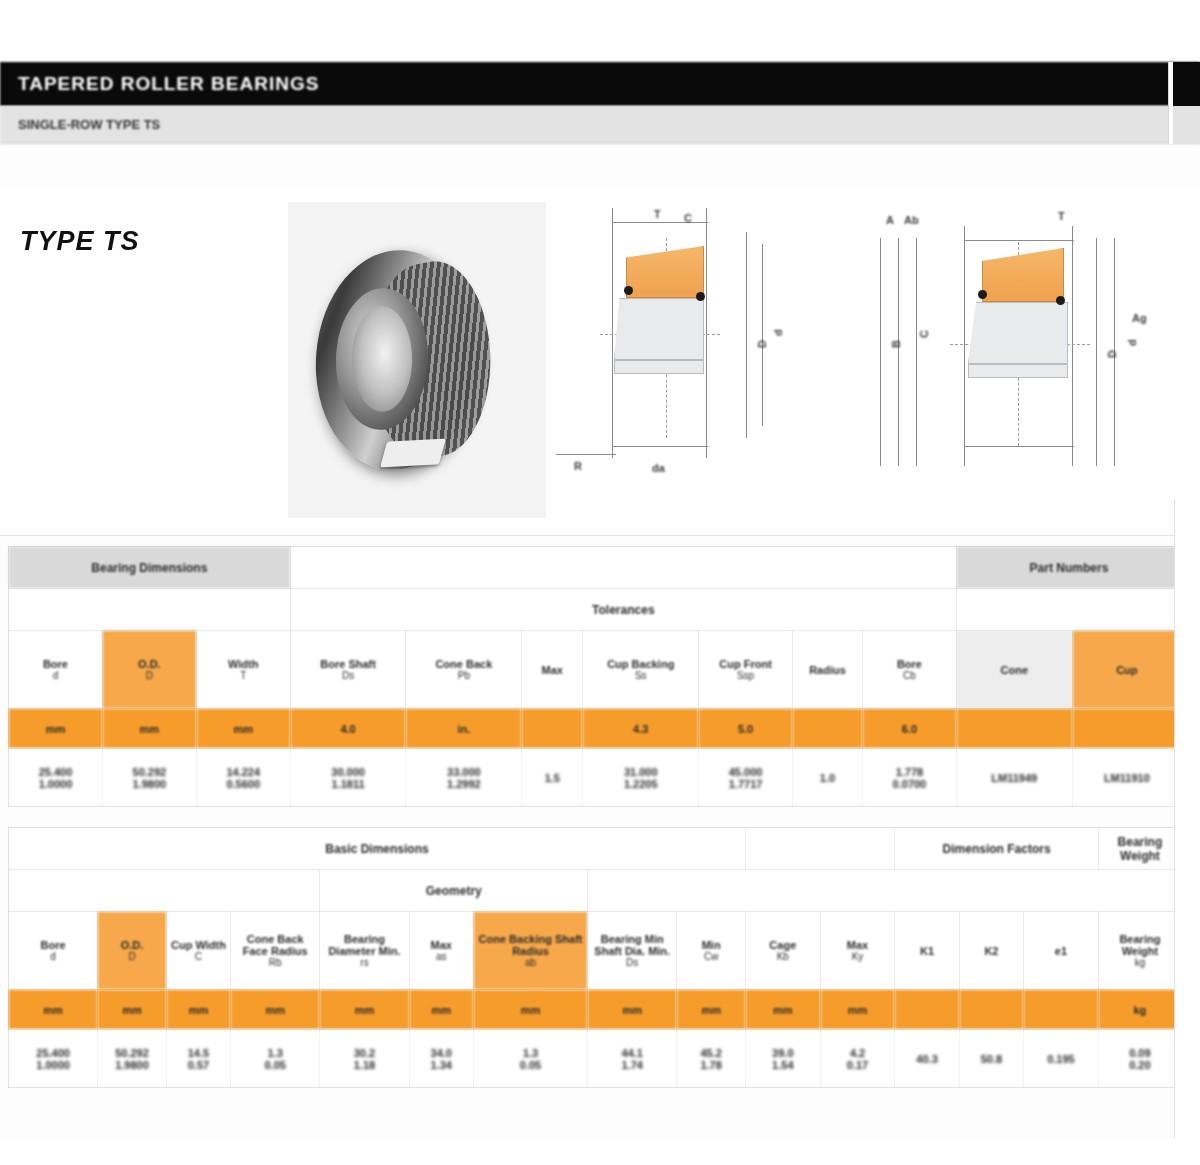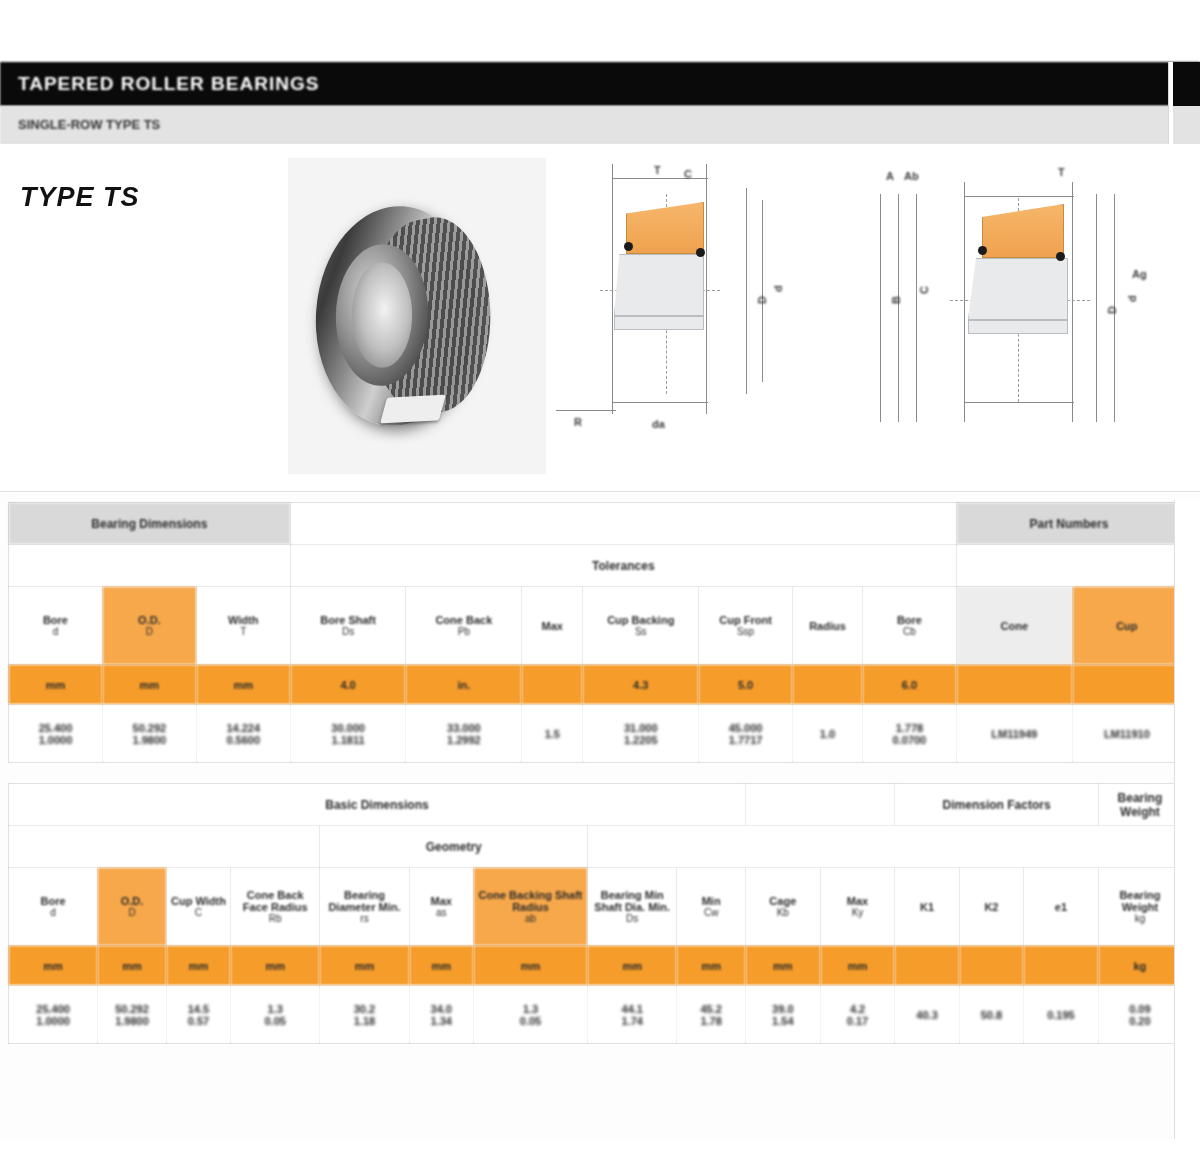--- a/index.html
+++ b/index.html
@@ -52,20 +52,21 @@
   }
   .rightedge .rb { height: 44px; background:#0a0a0a; margin-left:4px;}
   .rightedge .rg { height: 38px; background:#e3e3e3; margin-left:4px;}
 
   
   .figband {
     position: relative;
     height: 348px;
     background: #ffffff;
     border-bottom: 1px solid #e2e2e2;
+    margin-top: 44px;
   }
   .typelabel {
     position: absolute;
     left: 20px; top: 38px;
     font-size: 27px;
     font-weight: bold;
     font-style: italic;
     letter-spacing: 1px;
     color: #111;
   }

